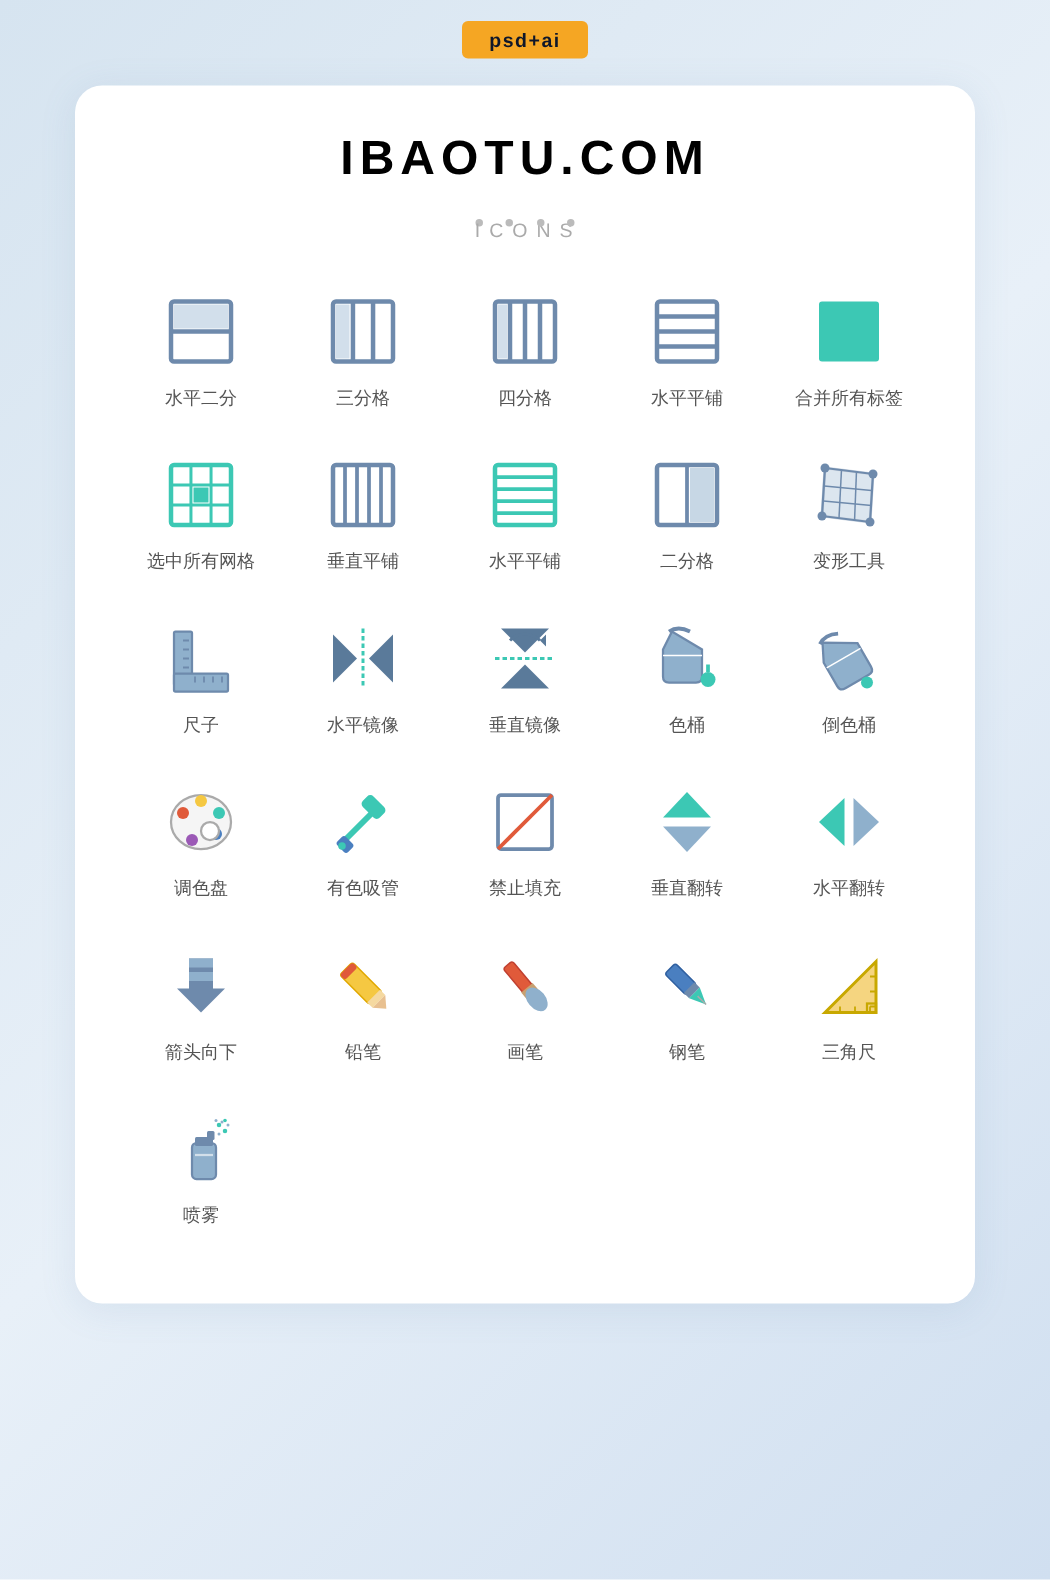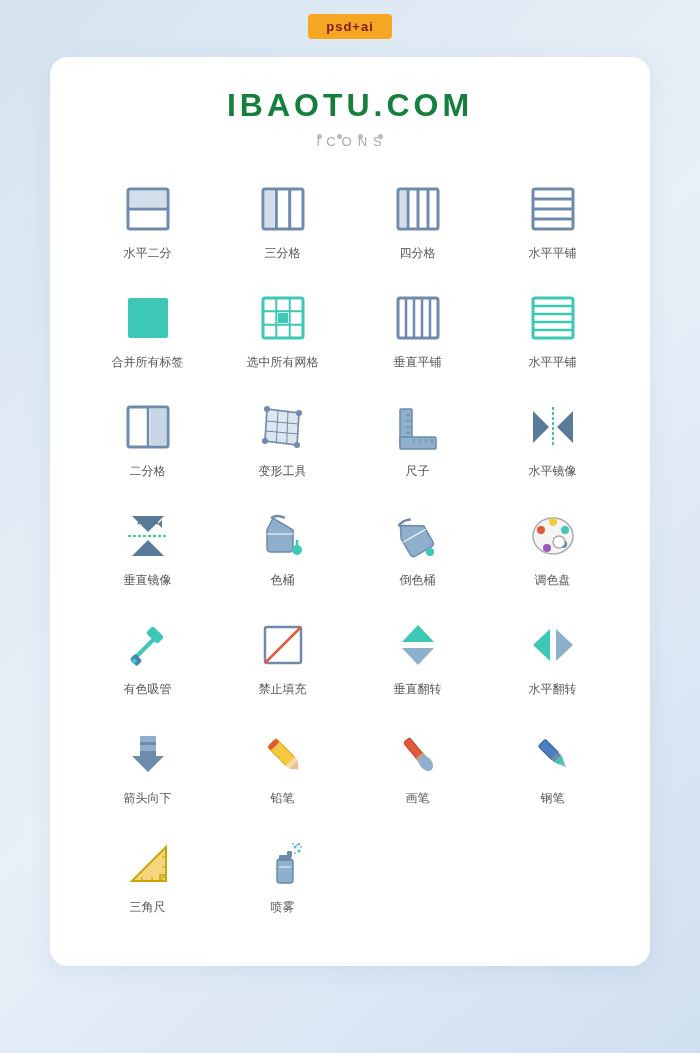--- a/index.html
+++ b/index.html
@@ -9,21 +9,21 @@
       background: linear-gradient(135deg, #d6e4f0 0%, #e8f0f8 50%, #d0dff0 100%);
       display: flex;
       flex-direction: column;
       align-items: center;
       font-family: 'PingFang SC', 'Microsoft YaHei', sans-serif;
       position: relative;
     }
 
     .top-badge {
       background: #f5a623;
-      color: #7f1d1d;
+      color: #0f172a;
       font-size: 13px;
       font-weight: bold;
       padding: 5px 18px;
       border-radius: 4px;
       margin-top: 14px;
       letter-spacing: 1px;
     }
 
     .card {
       background: white;
@@ -32,22 +32,22 @@
       margin: 18px auto 30px;
       padding: 30px 30px 36px;
       box-shadow: 0 4px 24px rgba(100,140,180,0.13);
     }
 
     .card-title {
       text-align: center;
       font-size: 32px;
       font-weight: 700;
       letter-spacing: 4px;
-      color: #15803d;
-      margin-bottom: 4px;
+      color: #000000;
+      margin-bottom: 16px;
     }
 
     .card-subtitle {
       text-align: center;
       font-size: 13px;
       color: #aaa;
       letter-spacing: 6px;
       margin-bottom: 28px;
     }
     .card-subtitle span {
@@ -55,21 +55,21 @@
       margin: 0 3px;
       width: 5px;
       height: 5px;
       border-radius: 50%;
       background: #bbb;
       vertical-align: middle;
     }
 
     .icon-grid {
       display: grid;
-      grid-template-columns: repeat(4, 1fr);
+      grid-template-columns: repeat(5, 1fr);
       gap: 8px 0;
       margin-bottom: 4px;
     }
 
     .icon-cell {
       display: flex;
       flex-direction: column;
       align-items: center;
       gap: 8px;
       padding: 10px 4px 10px;

